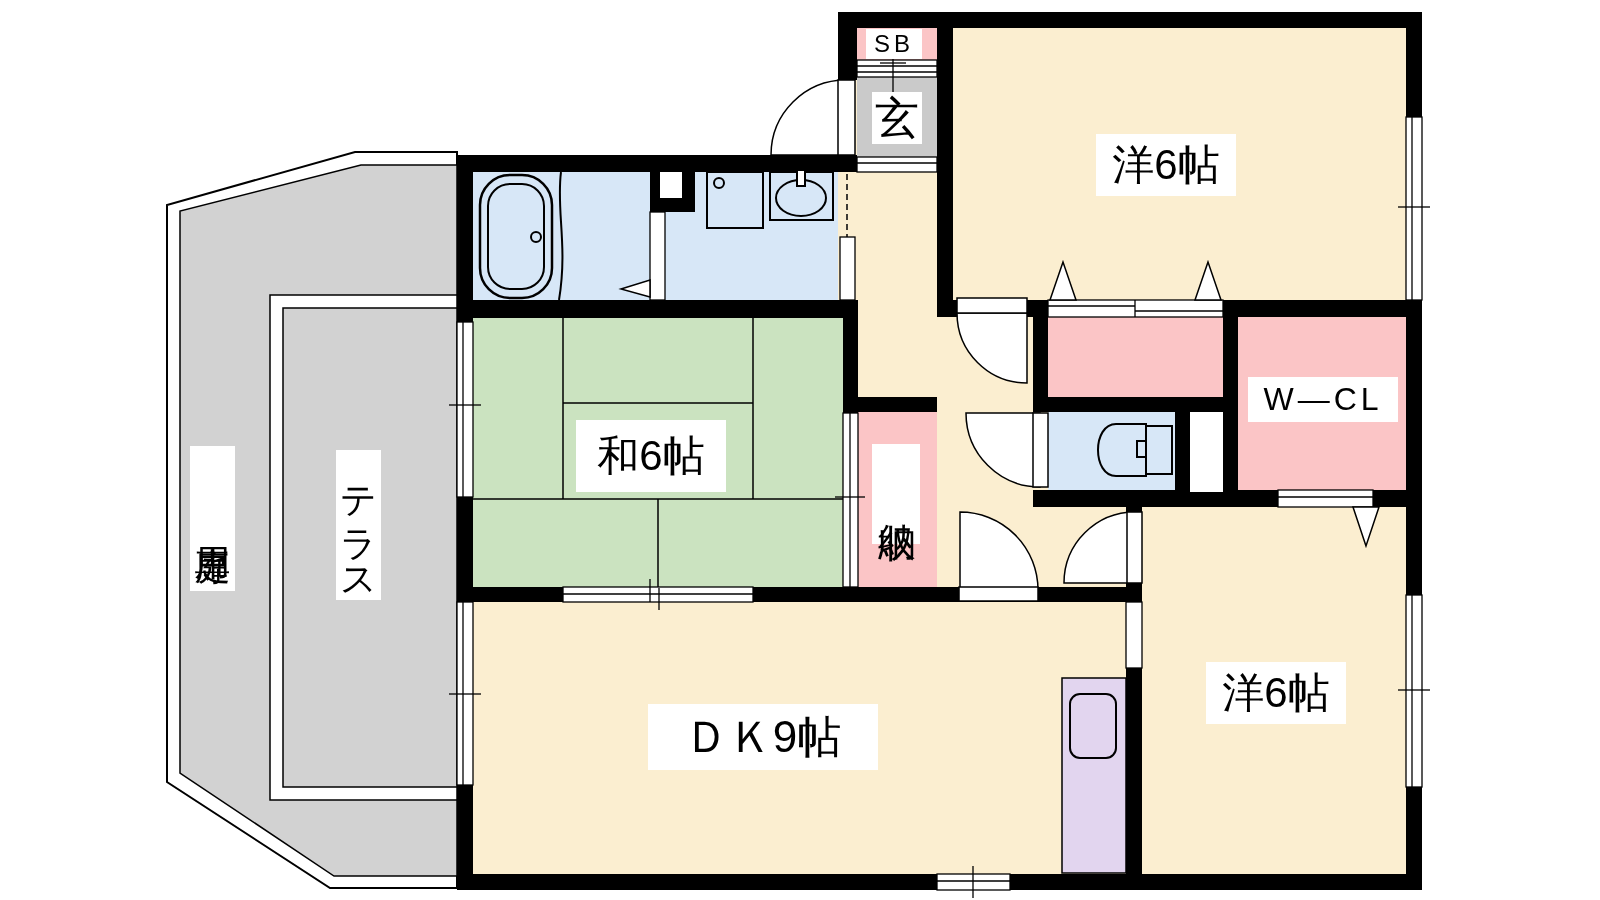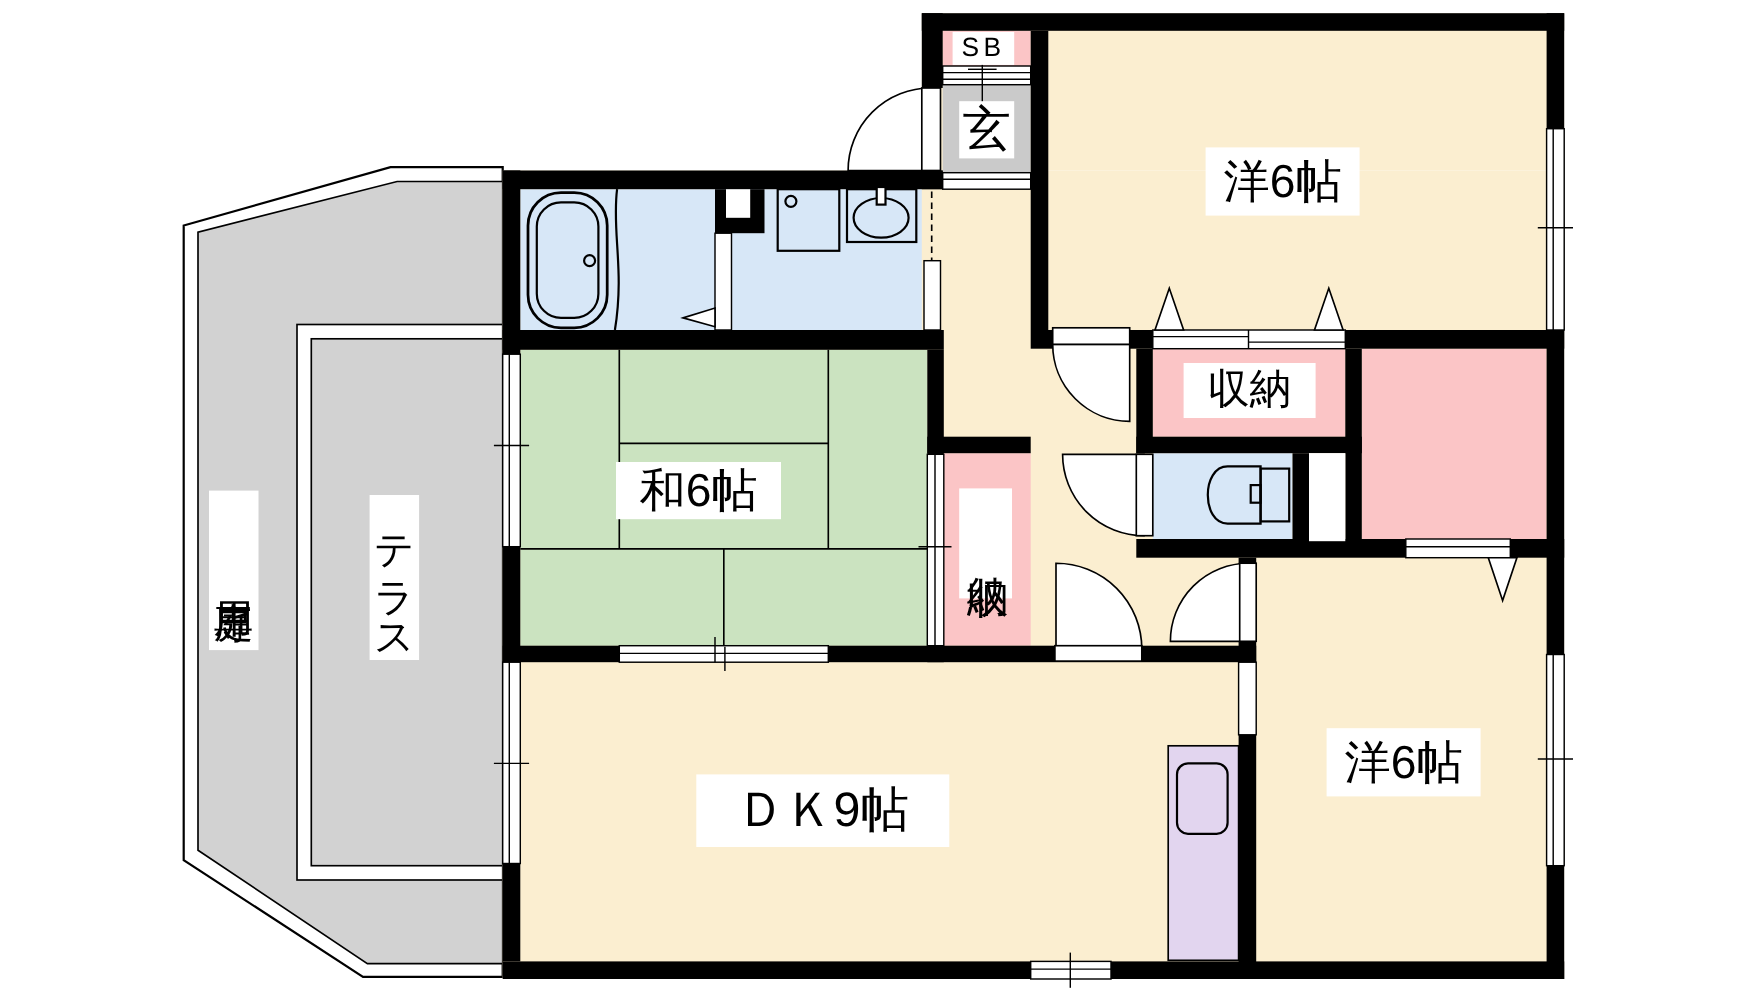--- a/index.html
+++ b/index.html
@@ -187,22 +187,22 @@
       </g>
       <g>
         <rect x="1062" y="678" width="64" height="195" fill="#e2d5ef" stroke-width="1.5"></rect>
         <rect x="1070" y="694" width="46" height="64" rx="10" fill="#e2d5ef" stroke-width="2"></rect>
       </g>
       <line x1="847" y1="174" x2="847" y2="237" stroke-width="1.5" stroke-dasharray="6,4"></line>
     </g>
   </svg>
 
   <div class="lbl" style="left:1096px;top:134px;width:140px;height:62px;font-size:42px;">洋6帖</div>
-  <div class="lbl" style="left:1076px;top:330px;width:120px;height:50px;font-size:38px;">収納</div>
-  <div class="lbl" style="left:560px;top:420px;width:150px;height:52px;font-size:42px;">和6帖</div>
+  <div class="lbl" style="left:1248px;top:377px;width:150px;height:45px;font-size:32px;letter-spacing:4px;">W—CL</div>
+  <div class="lbl" style="left:576px;top:420px;width:150px;height:72px;font-size:42px;">和6帖</div>
   <div class="lbl v" style="left:872px;top:444px;width:48px;height:100px;font-size:38px;">収納</div>
-  <div class="lbl" style="left:633px;top:704px;width:230px;height:66px;font-size:44px;">ＤＫ9帖</div>
+  <div class="lbl" style="left:648px;top:704px;width:230px;height:66px;font-size:44px;">ＤＫ9帖</div>
   <div class="lbl" style="left:1206px;top:662px;width:140px;height:62px;font-size:42px;">洋6帖</div>
   <div class="lbl" style="left:872px;top:92px;width:50px;height:52px;font-size:44px;">玄</div>
   <div class="lbl" style="left:866px;top:29px;width:56px;height:30px;font-size:24px;letter-spacing:4px;">SB</div>
   <div class="lbl v" style="left:190px;top:446px;width:45px;height:145px;font-size:36px;">専用庭</div>
   <div class="lbl v" style="left:336px;top:450px;width:45px;height:150px;font-size:36px;">テラス</div>
 </div>
 
 </body></html>

